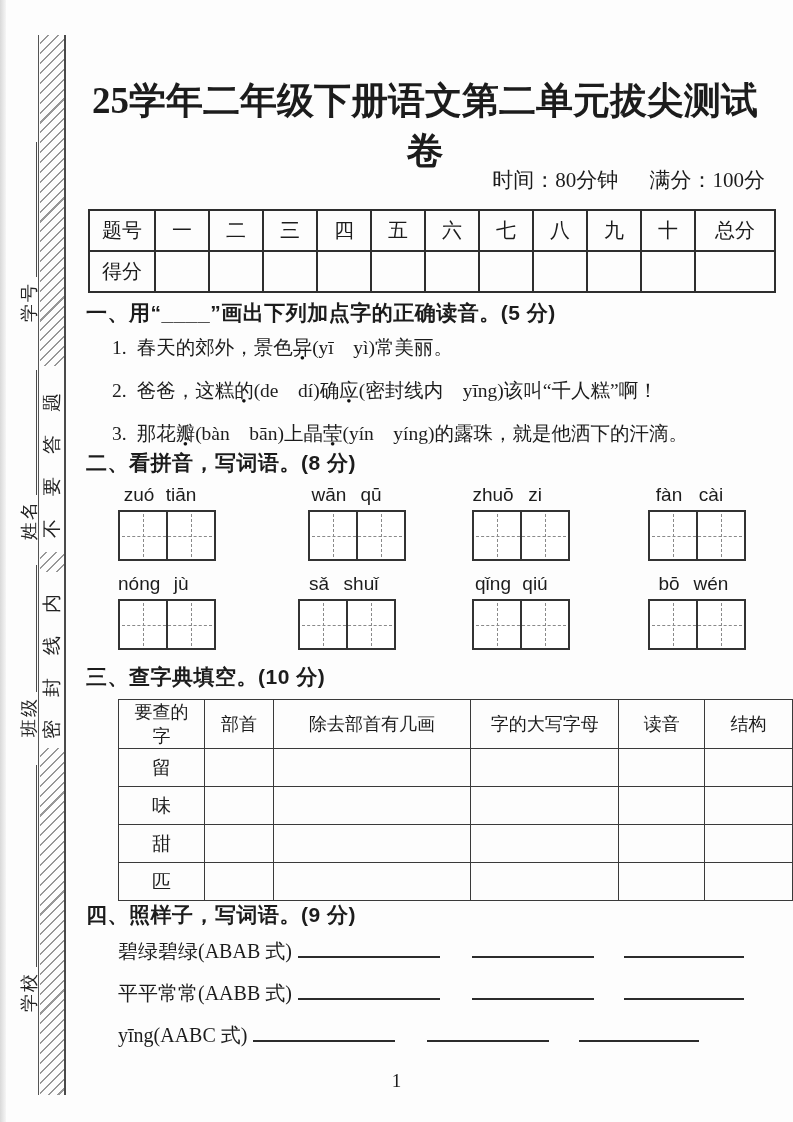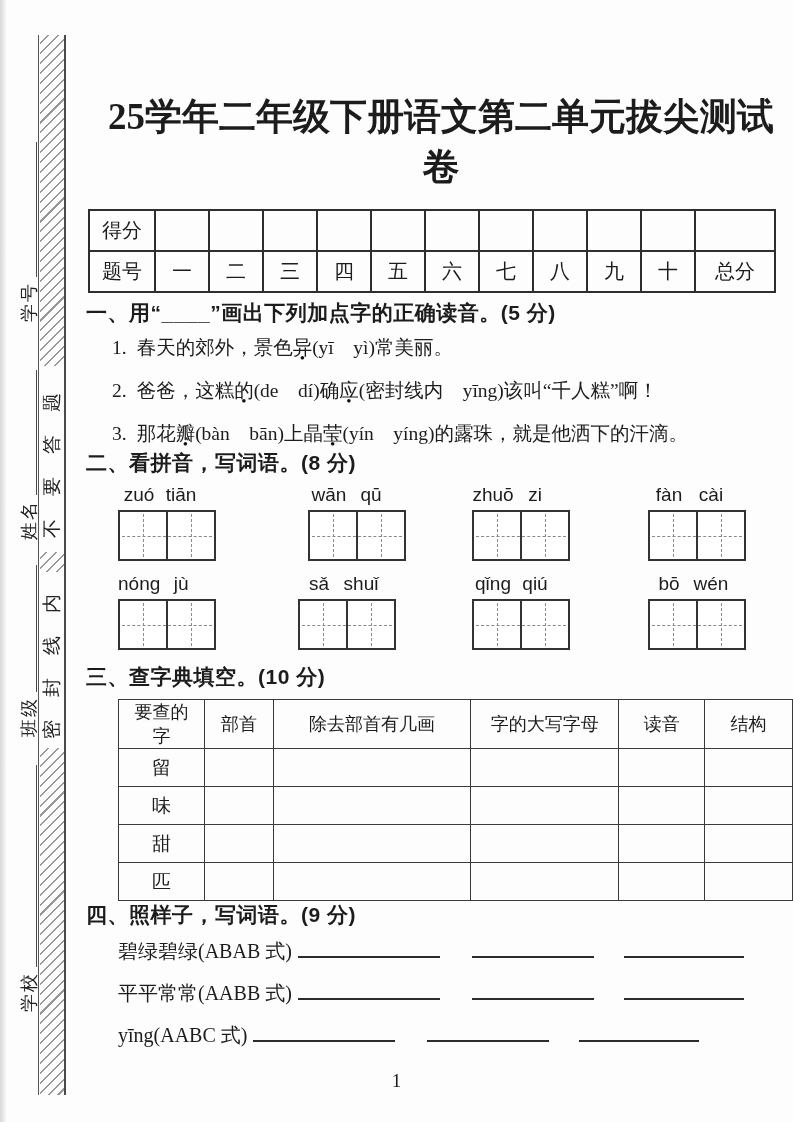--- a/index.html
+++ b/index.html
@@ -26,21 +26,21 @@
   .sf-2 { top:737px; width:172px; }
   .sf-3 { top:1012px; width:247px; }
   .seal-phrase { position:absolute; left:40px; height:24px; transform-origin:left top;
     transform:rotate(-90deg); background:#fdfdfd; display:flex; align-items:center;
     justify-content:center; font-size:19px; letter-spacing:23px; white-space:nowrap;
     padding-left:10px; box-sizing:border-box; color:#222; }
   .sp-upper { top:552px; width:186px; }
   .sp-lower { top:748px; width:176px; }
 
   
-  .title { position:absolute; left:75px; top:76px; width:700px; margin:16px;
+  .title { position:absolute; left:75px; top:76px; width:700px; margin:0;
     text-align:center; font-size:37px; font-weight:bold; }
   .exam-info { position:absolute; left:75px; top:166px; width:690px; text-align:right;
     font-size:21px; }
   .exam-info .gap { margin-left:26px; }
 
   
   .score-table { position:absolute; left:88px; top:209px; border-collapse:collapse; }
   .score-table td { border:2px solid #2e2e2e; height:39px; text-align:center;
     font-size:20px; padding:0; }
   .score-table td.c0  { width:64px; }
@@ -118,51 +118,55 @@
       </div>
       <div class="seal-field sf-3">
         <span class="lbl">学校</span>
         <span class="fill-line"></span>
       </div>
     </div>
   <div class="seal-phrase sp-upper">不要答题</div>
   <div class="seal-phrase sp-lower">密封线内</div>
 
   <h1 class="title">25学年二年级下册语文第二单元拔尖测试卷</h1>
+  <div class="exam-info">
+    <span>时间：80分钟</span>
+    <span class="gap">满分：100分</span>
+  </div>
 
   <table class="score-table">
     <tbody id="score-tbody">
-        <tr>
-          <td class="c0">得分</td>
-          <td class="cm"></td>
-          <td class="cm"></td>
-          <td class="cm"></td>
-          <td class="cm"></td>
-          <td class="cm"></td>
-          <td class="cm"></td>
-          <td class="cm"></td>
-          <td class="cm"></td>
-          <td class="cm"></td>
-          <td class="cm"></td>
-          <td class="c11"></td>
-        </tr>
         <tr>
           <td class="c0">题号</td>
           <td class="cm">一</td>
           <td class="cm">二</td>
           <td class="cm">三</td>
           <td class="cm">四</td>
           <td class="cm">五</td>
           <td class="cm">六</td>
           <td class="cm">七</td>
           <td class="cm">八</td>
           <td class="cm">九</td>
           <td class="cm">十</td>
           <td class="c11">总分</td>
         </tr>
+        <tr>
+          <td class="c0">得分</td>
+          <td class="cm"></td>
+          <td class="cm"></td>
+          <td class="cm"></td>
+          <td class="cm"></td>
+          <td class="cm"></td>
+          <td class="cm"></td>
+          <td class="cm"></td>
+          <td class="cm"></td>
+          <td class="cm"></td>
+          <td class="cm"></td>
+          <td class="c11"></td>
+        </tr>
       </tbody>
   </table>
 
   <div class="sec-heading h1">一、用“____”画出下列加点字的正确读音。(5 分)</div>
   <div class="s1-items" id="s1-items">
       <div class="s1-item"><span class="num">1.</span><span>春天的郊外，景色</span><span class="emph">异</span><span>(yī　yì)常美丽。</span></div>
       <div class="s1-item"><span class="num">2.</span><span>爸爸，这糕</span><span class="emph">的</span><span>(de　dí)确</span><span class="emph">应</span><span>(密封线内　yīng)该叫“千人糕”啊！</span></div>
       <div class="s1-item"><span class="num">3.</span><span>那花</span><span class="emph">瓣</span><span>(bàn　bān)上晶</span><span class="emph">莹</span><span>(yín　yíng)的露珠，就是他洒下的汗滴。</span></div>
     </div>
 

